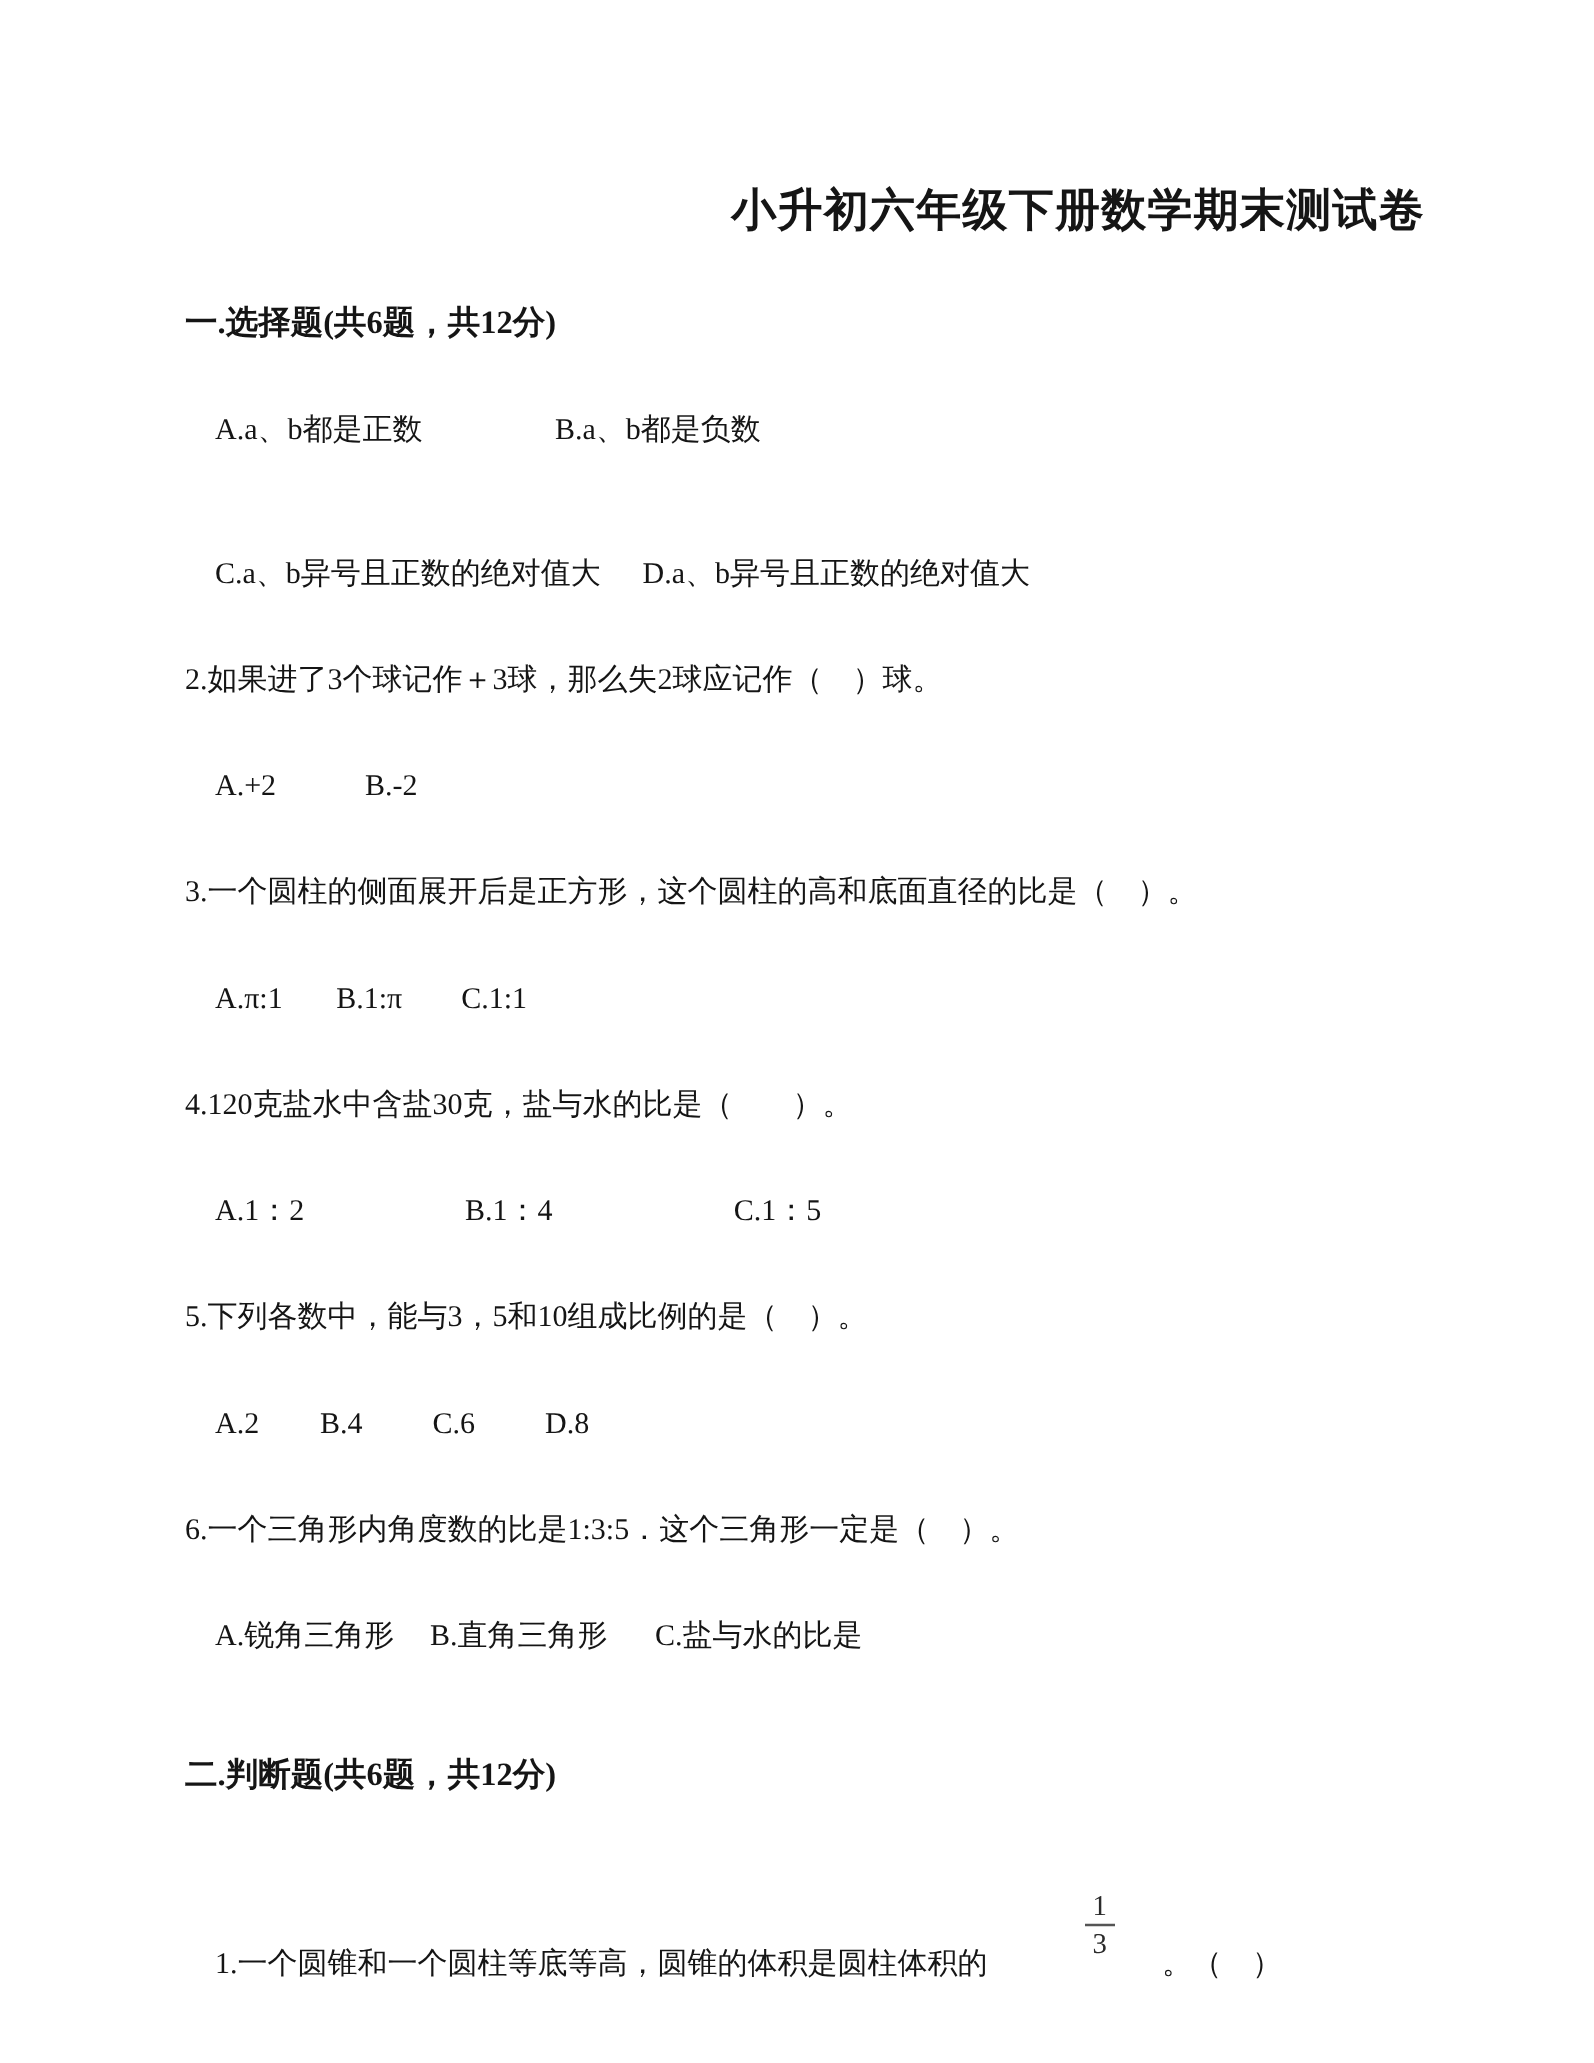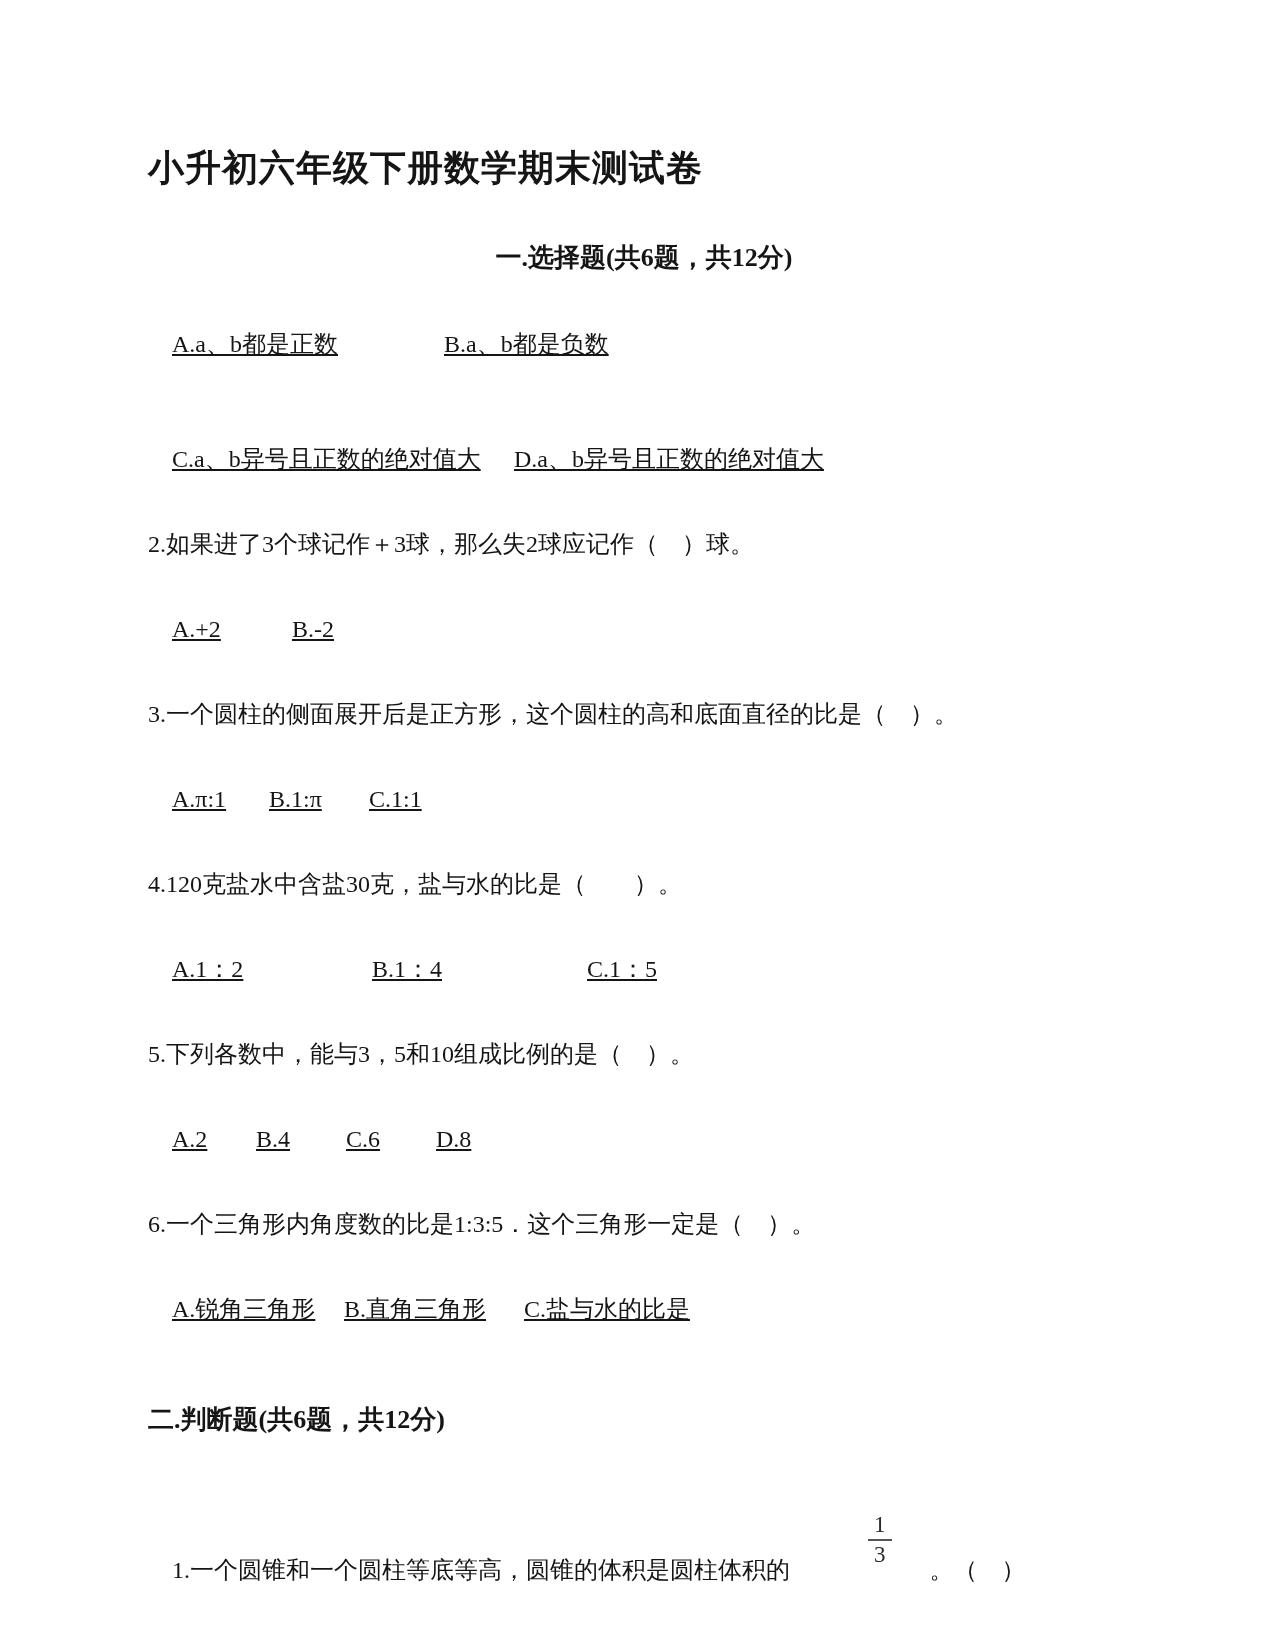--- a/index.html
+++ b/index.html
@@ -14,46 +14,45 @@
     position: relative;
     width: 1275px;
     height: 1650px;
     background: #ffffff;
     color: #151515;
     font-family: "Liberation Serif", "DejaVu Serif", serif;
     box-sizing: border-box;
     padding: 146px 135px 0 148px;
   }
   .doc-title {
-    text-align: left;
+    text-align: right;
     font-size: 36px;
     font-weight: bold;
     line-height: 44px;
     letter-spacing: 1px;
     white-space: pre-wrap;
   }
   .section-heading {
     font-size: 26px;
     font-weight: bold;
     line-height: 32px;
     white-space: pre-wrap;
   }
-  .s1-heading { margin-top: 52px; text-align: center; }
+  .s1-heading { margin-top: 52px; }
   .s2-heading { margin-top: 50px; }
   .line {
     font-size: 24px;
     line-height: 30px;
     margin-top: 25px;
     white-space: pre-wrap;
   }
   .first-line { margin-top: 36px; }
   .opt {
     display: inline-block;
     white-space: pre-wrap;
-    text-decoration: underline;
   }
   
   .jline {
     font-size: 24px;
     line-height: 36px;
     white-space: pre-wrap;
   }
   .j1 { margin-top: 40px; }
   .fraction {
     display: inline-block;

